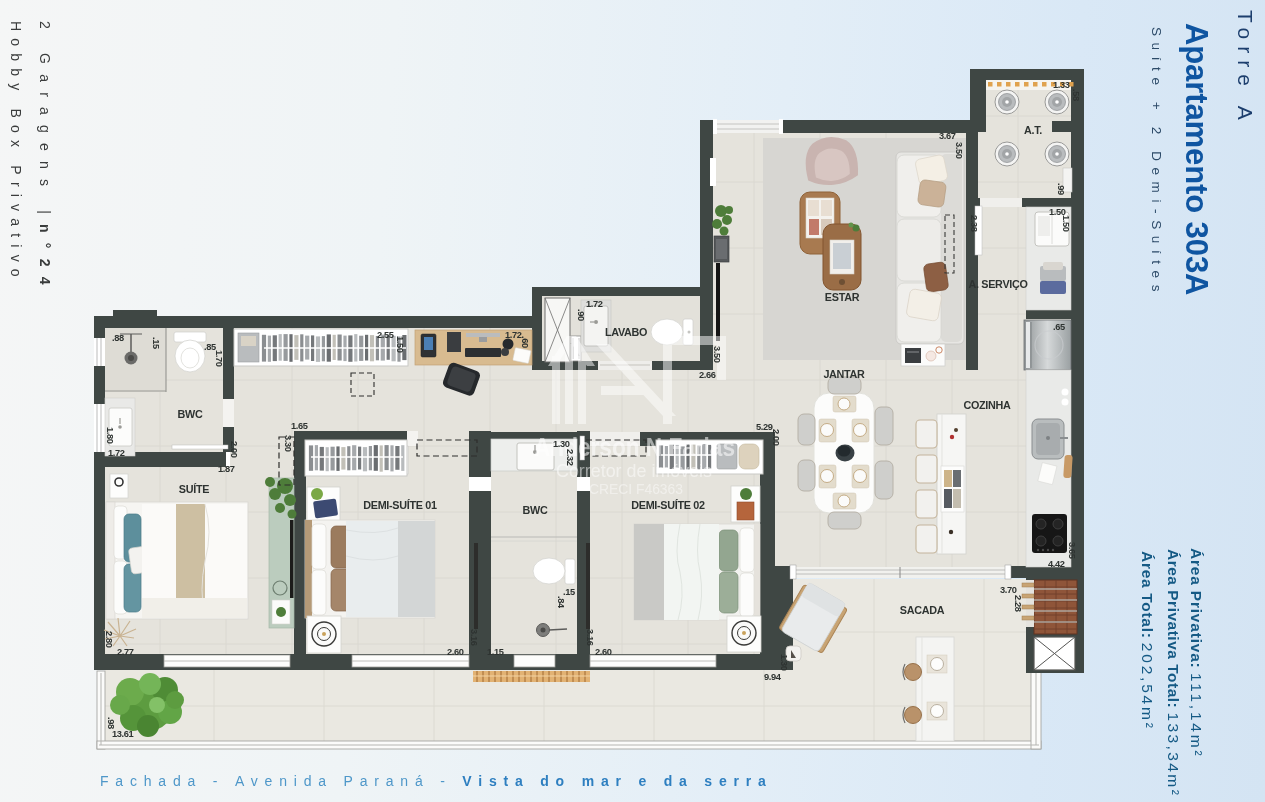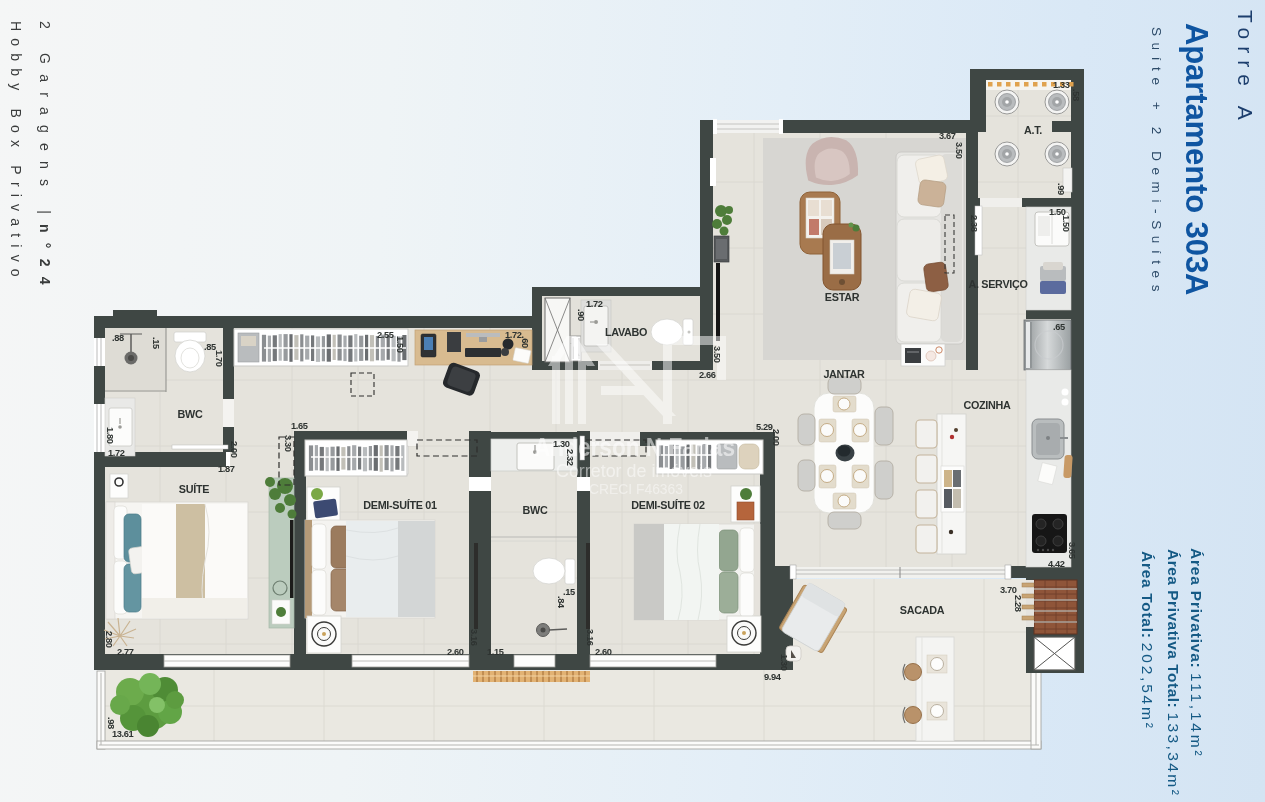--- a/index.html
+++ b/index.html
@@ -863,13 +863,14 @@
 <div style="position:absolute;left:1214px;top:23px;transform:rotate(90deg);transform-origin:0 0;white-space:nowrap;font-size:31px;font-weight:bold;letter-spacing:-0.1px;color:#0f55a1;">Apartamento 303A</div>
 
 <div style="position:absolute;left:1164px;top:27px;transform:rotate(90deg);transform-origin:0 0;white-space:nowrap;font-size:13.5px;letter-spacing:6.6px;color:#2c4a68;">Suíte&nbsp;+&nbsp;2&nbsp;Demi-Suítes</div>
 
 <div style="position:absolute;left:1205px;top:548px;transform:rotate(90deg);transform-origin:0 0;white-space:nowrap;font-size:15.5px;color:#155a85;"><b style="letter-spacing:0.8px;">Área Privativa:</b> <span style="letter-spacing:2.8px;">111,14m²</span></div>
 
 <div style="position:absolute;left:1182px;top:549px;transform:rotate(90deg);transform-origin:0 0;white-space:nowrap;font-size:15.5px;color:#155a85;"><b style="letter-spacing:0.5px;">Área Privativa Total:</b> <span style="letter-spacing:2.4px;">133,34m²</span></div>
 
 <div style="position:absolute;left:1156px;top:551px;transform:rotate(90deg);transform-origin:0 0;white-space:nowrap;font-size:15.5px;color:#155a85;"><b style="letter-spacing:0.7px;">Área Total:</b> <span style="letter-spacing:2.8px;">202,54m²</span></div>
 
+<div style="position:absolute;left:100px;top:773px;white-space:nowrap;font-size:14px;letter-spacing:6.8px;color:#4e97c9;">Fachada&nbsp;-&nbsp;Avenida&nbsp;Paraná&nbsp;-&nbsp;<b style="color:#2e7fc0;">Vista&nbsp;do&nbsp;mar&nbsp;e&nbsp;da&nbsp;serra</b></div>
 </div>
 
 </body></html>

